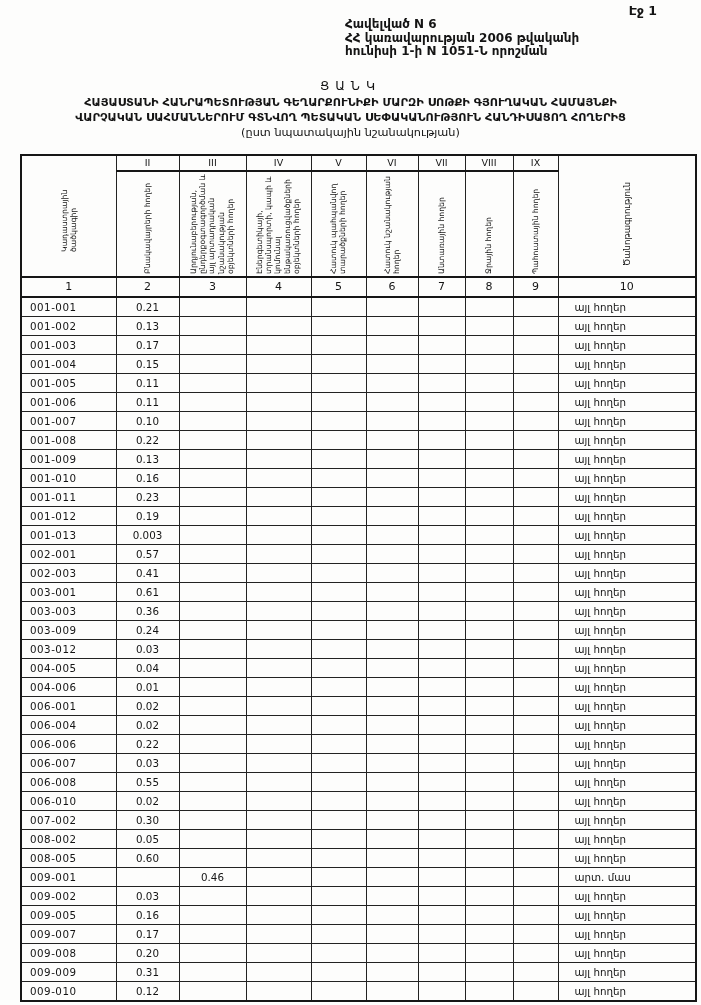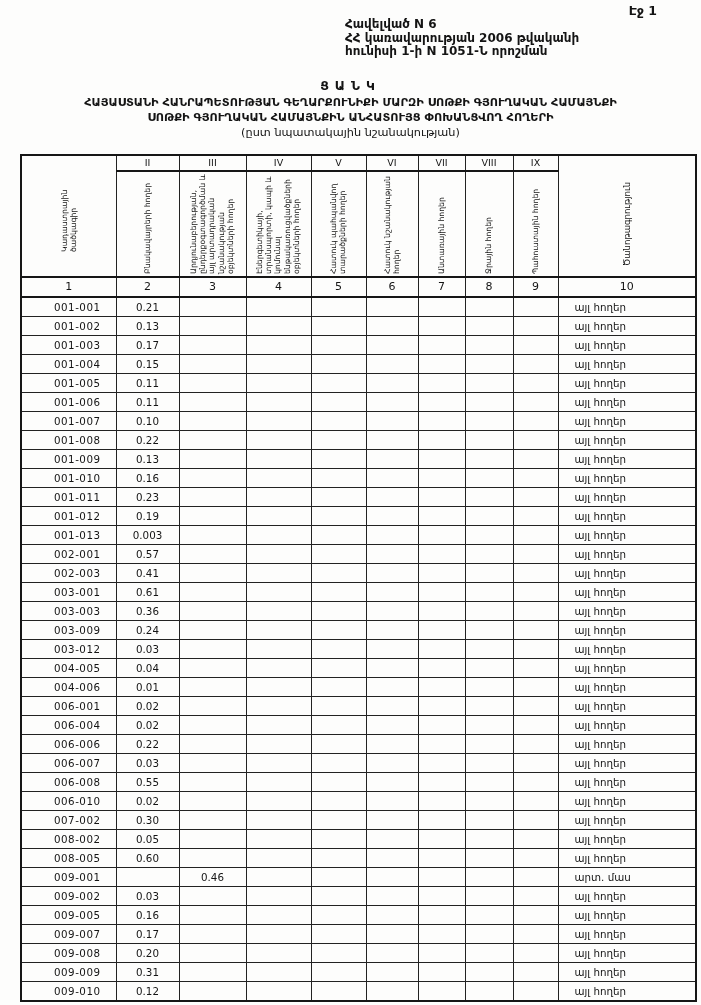--- a/index.html
+++ b/index.html
@@ -19,21 +19,21 @@
     margin: 18px 26px 0 auto;
     width: 330px;
     text-align: left;
     font-weight: bold; font-size: 12px; line-height: 13.5px;
   }
   .title-block {
     margin-top: 20px;
     text-align: center;
     line-height: 14.5px;
   }
-  .title-main { font-weight: bold; font-size: 12.5px; letter-spacing: 6px; margin-bottom: 3px; }
+  .title-main { font-weight: normal; font-size: 12.5px; letter-spacing: 6px; margin-bottom: 3px; }
   .title-line { font-weight: bold; font-size: 11.3px; }
   .title-sub { font-weight: normal; font-size: 11.3px; margin-top: 1px; }
 
   table.land {
     border-collapse: collapse;
     table-layout: fixed;
     margin: 13px 0 0 20px;
     width: 675px;
     border: 2px solid #161616;
   }
@@ -55,39 +55,39 @@
   .rot {
     writing-mode: vertical-rl;
     transform: rotate(180deg);
     font-size: 7.7px;
     line-height: 1.2;
     height: 100px;
     text-align: left;
   }
   .rot.short { height: 72px; }
   tbody td { height: 18px; font-size: 10.3px; }
-  tbody td.code { text-align: center; padding-left: 17px; letter-spacing: 0.5px; }
+  tbody td.code { text-align: left; padding-left: 8px; letter-spacing: 0.5px; }
   tbody td.val  { text-align: center; }
   tbody td.note { text-align: left; padding-left: 16px; }
 </style>
 </head>
 <body>
 
 <div class="page-label">Էջ 1</div>
 
 <div class="appendix">
   <div>Հավելված N 6</div>
   <div>ՀՀ կառավարության 2006 թվականի</div>
   <div>հունիսի 1-ի N 1051-Ն որոշման</div>
 </div>
 
 <div class="title-block">
   <div class="title-main">ՑԱՆԿ</div>
   <div class="title-line">ՀԱՅԱՍՏԱՆԻ ՀԱՆՐԱՊԵՏՈՒԹՅԱՆ ԳԵՂԱՐՔՈՒՆԻՔԻ ՄԱՐԶԻ ՍՈԹՔԻ ԳՅՈՒՂԱԿԱՆ ՀԱՄԱՅՆՔԻ</div>
-  <div class="title-line">ՍՈԹՔԻ ԳՅՈՒՂԱԿԱՆ ՀԱՄԱՅՆՔԻՆ ԱՆՀԱՏՈՒՅՑ ՓՈԽԱՆՑՎՈՂ ՀՈՂԵՐԻ</div>
+  <div class="title-line">ՎԱՐՉԱԿԱՆ ՍԱՀՄԱՆՆԵՐՈՒՄ ԳՏՆՎՈՂ ՊԵՏԱԿԱՆ ՍԵՓԱԿԱՆՈՒԹՅՈՒՆ ՀԱՆԴԻՍԱՑՈՂ ՀՈՂԵՐԻՑ</div>
   <div class="title-sub">(ըստ նպատակային նշանակության)</div>
 </div>
 
 <table class="land">
   <colgroup>
     <col style="width:95px">
       <col style="width:63px">
       <col style="width:67px">
       <col style="width:65px">
     <col style="width:55px">

